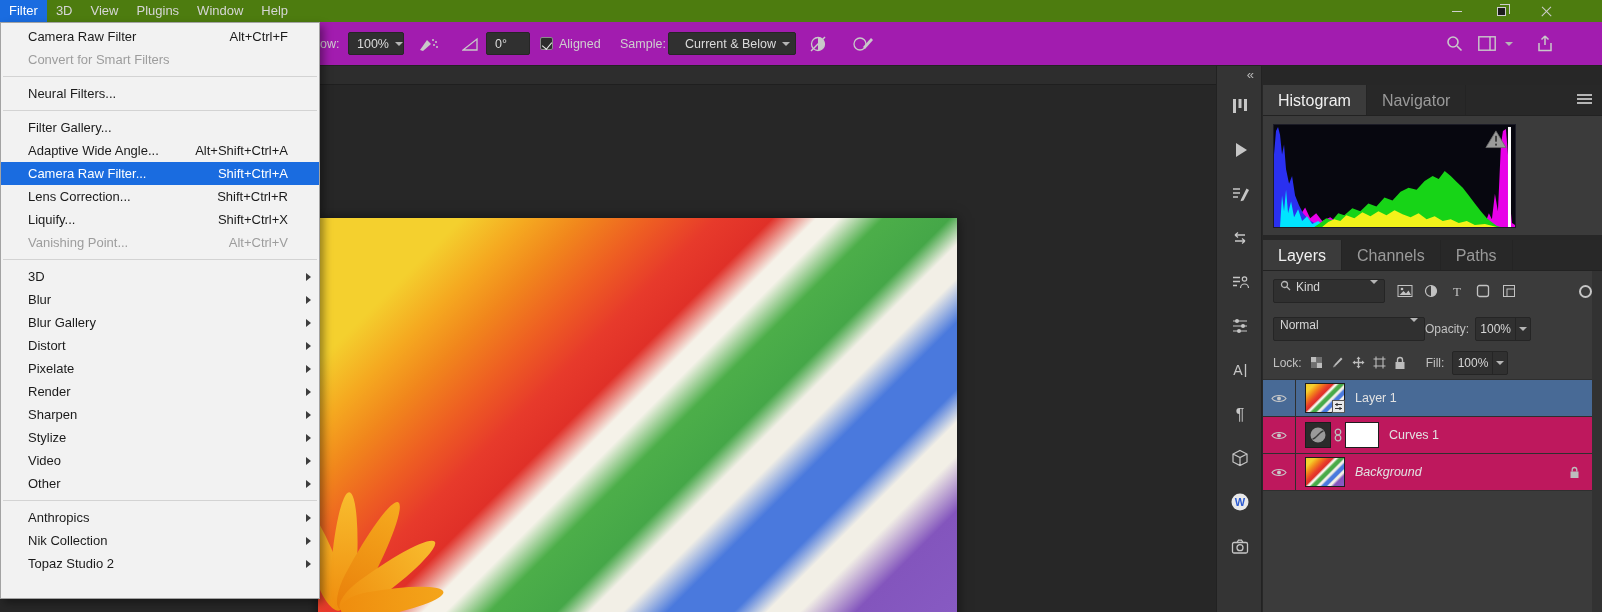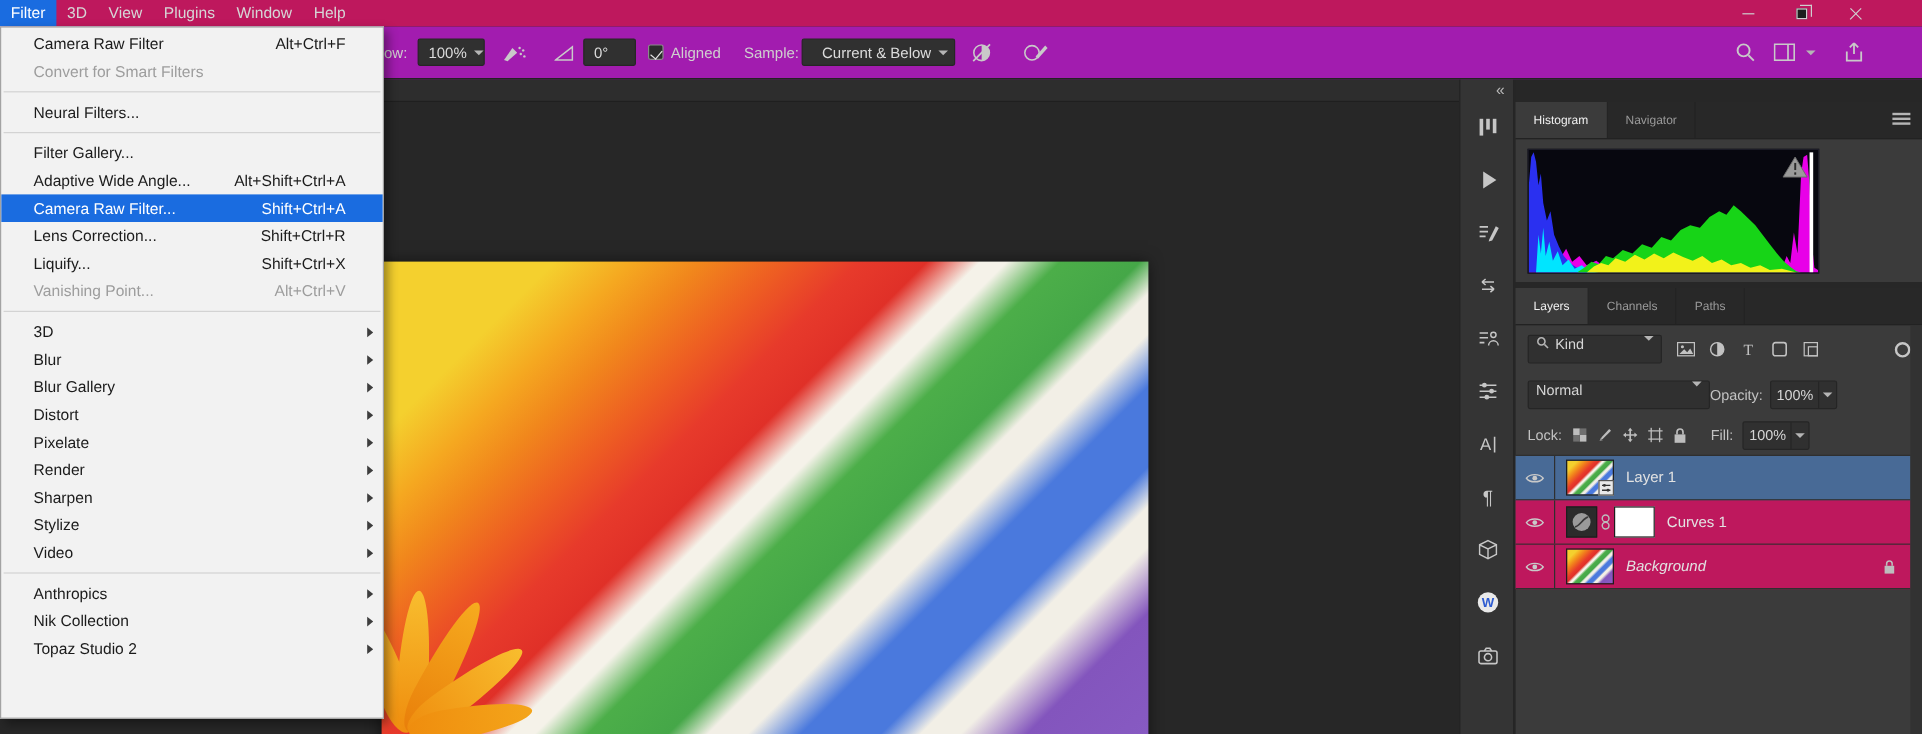--- a/index.html
+++ b/index.html
@@ -1,21 +1,21 @@
 <!DOCTYPE html>
 <html style="--menu-highlight: #1a6ce0; --layer-selected: #486a96;"><head>
 <meta charset="utf-8">
 <style>
   *{margin:0;padding:0;box-sizing:border-box;}
   html,body{width:1602px;height:612px;overflow:hidden;}
   body{font-family:"Liberation Sans",sans-serif;background:#272727;position:relative;}
   .app{position:absolute;inset:0;width:1602px;height:612px;overflow:hidden;}
 
   
-  .titlebar{position:absolute;top:0;left:0;width:100%;height:22px;background:#be185d;z-index:50;}
+  .titlebar{position:absolute;top:0;left:0;width:100%;height:22px;background:#4d7c0f;z-index:50;}
   .menubar{display:flex;height:22px;}
   .mb-item{padding:0 9px;font-size:13px;color:#d6d6d6;line-height:22px;cursor:default;}
   .mb-item.active{background:var(--menu-highlight,#1a6ce0);color:#fff;}
   .win-controls{position:absolute;right:33px;top:0;height:22px;display:flex;}
   .win-btn{width:45px;height:22px;display:flex;align-items:center;justify-content:center;}
   .glyph-min{width:10px;border-top:1px solid #cfcfcf;}
   .glyph-restore{width:9px;height:9px;border:1px solid #cfcfcf;position:relative;background:#1d1d1d;}
   .glyph-restore::before{content:"";position:absolute;left:2px;top:-4px;width:9px;height:9px;border:1px solid #cfcfcf;border-left:none;border-bottom:none;}
   .glyph-close{position:relative;width:11px;height:11px;}
   .glyph-close::before,.glyph-close::after{content:"";position:absolute;left:-1px;top:5px;width:13px;height:1.4px;background:#cfcfcf;}
@@ -55,21 +55,21 @@
 
   
   .icon-strip{position:absolute;top:66px;left:1216px;width:46px;height:546px;background:#343434;border-left:1px solid #222;border-right:1px solid #222;}
   .collapse-chevrons{position:absolute;top:2px;right:7px;color:#b9b9b9;font-size:13px;line-height:14px;}
   .strip-stack{position:absolute;top:18px;left:0;width:46px;display:flex;flex-direction:column;}
   .strip-btn{width:46px;height:44px;display:flex;align-items:center;justify-content:center;}
 
   
   .panel-dock{position:absolute;top:66px;left:1263px;width:339px;height:546px;background:#272727;}
   .panel-tabs{height:31px;background:#282828;display:flex;align-items:stretch;border-bottom:1px solid #222;position:relative;}
-  .ptab{padding:0 15px;line-height:31px;font-size:10px;color:#9a9a9a;border-right:1px solid #242424;}
+  .ptab{padding:0 15px;line-height:31px;font-size:16px;color:#9a9a9a;border-right:1px solid #242424;}
   .ptab.active{background:#3b3b3b;color:#f0f0f0;}
   .panel-menu-icon{position:absolute;right:10px;top:13px;width:15px;height:1.6px;background:#b5b5b5;box-shadow:0 4px 0 #b5b5b5,0 -4px 0 #b5b5b5;}
 
   .histogram-panel{position:absolute;top:19px;left:0;width:339px;height:150px;background:#3b3b3b;}
   .hist-body{padding:8px 0 0 10px;}
   .hist-box{width:243px;height:104px;background:#07070f;border:1px solid #1b1b26;}
   .hist-box svg{display:block;width:100%;height:100%;}
 
   .layers-panel{position:absolute;top:174px;left:0;width:339px;height:372px;background:#3b3b3b;}
   .lp-row{display:flex;align-items:center;padding:0 10px;color:#c2c2c2;font-size:12px;}
@@ -591,20 +591,25 @@
       <div class="fm-item has-submenu">
     <span class="fm-label">Stylize</span>
     <span class="fm-shortcut"></span>
     <span class="fm-arrow"></span>
   </div>
       <div class="fm-item has-submenu">
     <span class="fm-label">Video</span>
     <span class="fm-shortcut"></span>
     <span class="fm-arrow"></span>
   </div>
+      <div class="fm-item has-submenu">
+    <span class="fm-label">Other</span>
+    <span class="fm-shortcut"></span>
+    <span class="fm-arrow"></span>
+  </div>
       <div class="fm-sep"></div>
       <div class="fm-item has-submenu">
     <span class="fm-label">Anthropics</span>
     <span class="fm-shortcut"></span>
     <span class="fm-arrow"></span>
   </div>
       <div class="fm-item has-submenu">
     <span class="fm-label">Nik Collection</span>
     <span class="fm-shortcut"></span>
     <span class="fm-arrow"></span>

